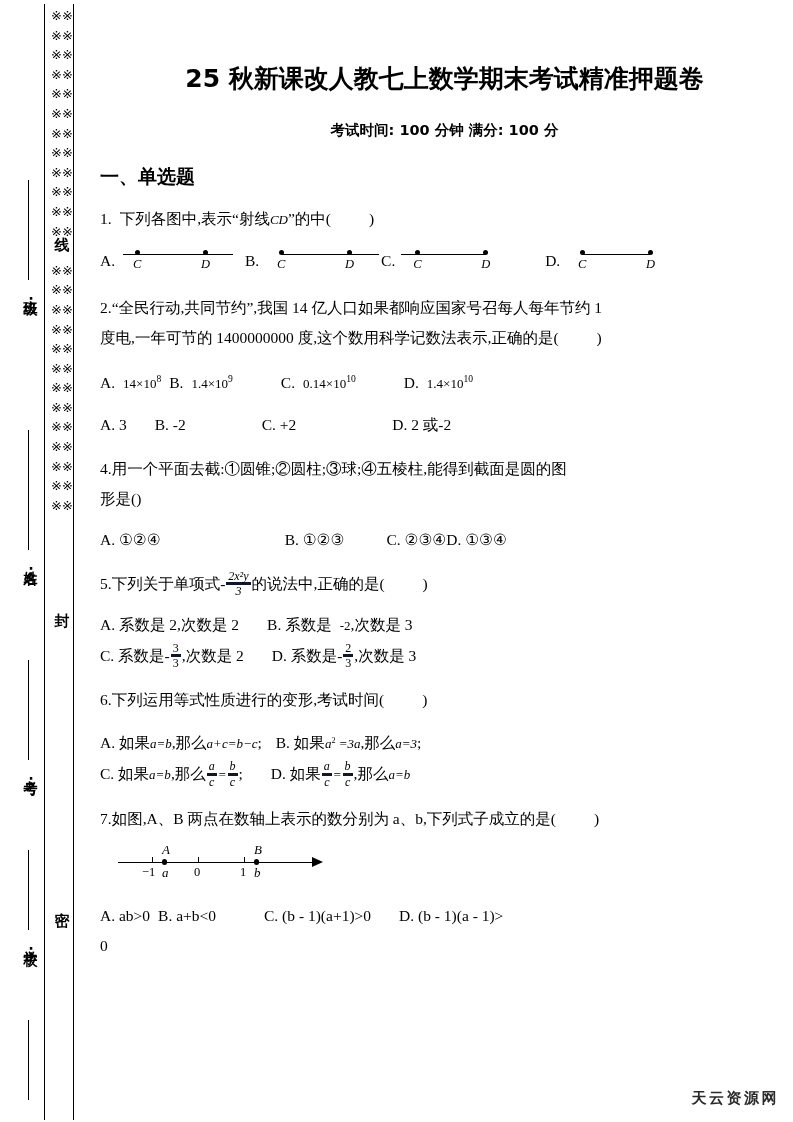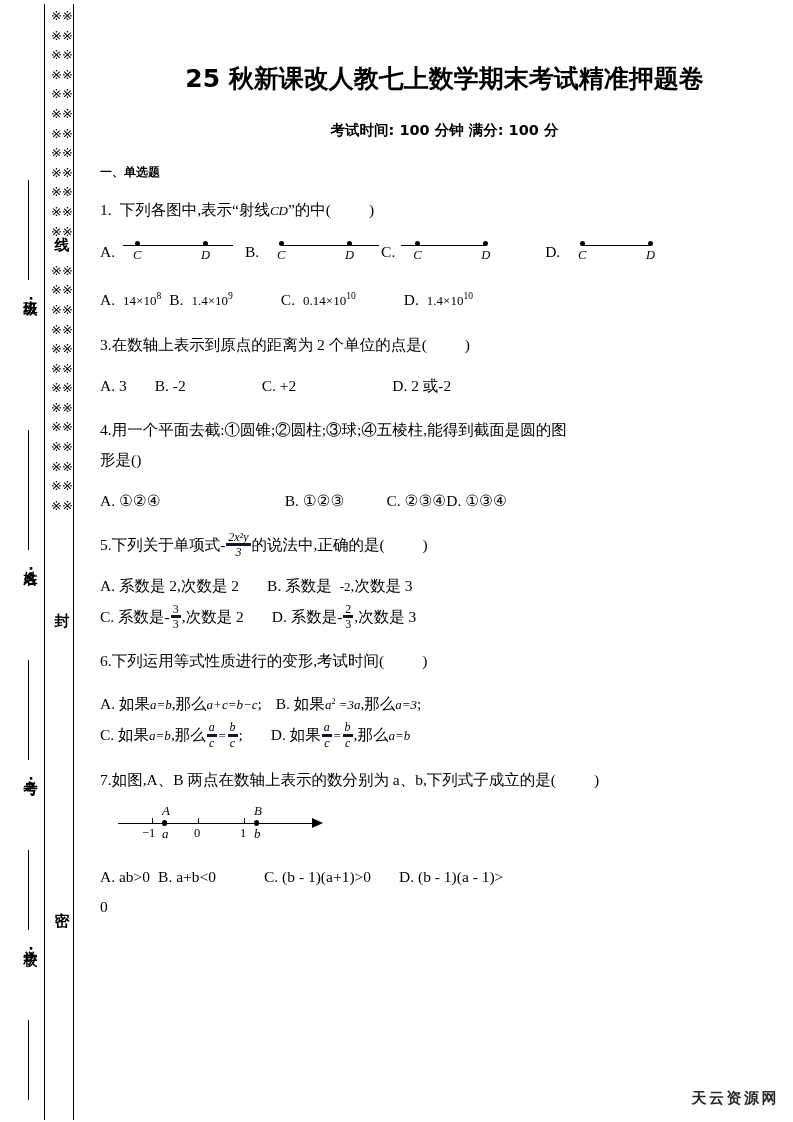--- a/index.html
+++ b/index.html
@@ -124,21 +124,21 @@
     font-family: "DejaVu Sans", sans-serif;
     font-weight: bold;
     font-size: 14.5px;
     color: #000;
   }
 
   #section-heading {
     margin: 24px 0 0 4px;
     font-family: "DejaVu Sans", sans-serif;
     font-weight: bold;
-    font-size: 12px;
+    font-size: 19px;
   }
 
   .q {
     margin: 14px 0 0 4px;
     font-size: 15.5px;
     line-height: 30px;
   }
   .opts {
     margin: 11px 0 0 4px;
     font-size: 15.5px;
@@ -352,29 +352,30 @@
     </span><span class="sp-md"></span><span>D.</span>
     <span class="figwrap fig-d">
       <span class="bar"></span>
       <span class="dot dot-c"></span>
       <span class="dot dot-d"></span>
       <span class="lbl lbl-c">C</span>
       <span class="lbl lbl-d">D</span>
     </span>
   </div>
 
+  <div class="q">
+    <div><span>2.</span><span>“全民行动,共同节约”,我国 14 亿人口如果都响应国家号召每人每年节约 1</span></div>
+    <div><span>度电,一年可节的 1400000000 度,这个数用科学记数法表示,正确的是(</span><span class="blank"></span><span>)</span></div>
+  </div>
   <div class="opts">
     <span class="opt-row">
       <span><span>A.</span><span class="sp-xs"></span><span class="math math-up">14×10</span><sup>8</sup></span><span class="sp-xs"></span><span><span>B.</span><span class="sp-xs"></span><span class="math math-up">1.4×10</span><sup>9</sup></span><span class="sp-lg"></span><span><span>C.</span><span class="sp-xs"></span><span class="math math-up">0.14×10</span><sup>10</sup></span><span class="sp-lg"></span><span><span>D.</span><span class="sp-xs"></span><span class="math math-up">1.4×10</span><sup>10</sup></span>
     </span>
   </div>
 
-  <div class="q">
-    <span>3.</span><span>在数轴上表示到原点的距离为 2 个单位的点是(</span><span class="blank"></span><span>)</span>
-  </div>
   <div class="opts">
     <span class="opt-row">
       <span>A. 3</span><span class="sp-md"></span><span>B. -2</span><span class="sp-lg"></span><span class="sp-md"></span><span>C. +2</span><span class="sp-lg"></span><span class="sp-lg"></span><span>D. 2 或-2</span>
     </span>
   </div>
 
   <div class="q">
     <div><span>4.</span><span>用一个平面去截:①圆锥;②圆柱;③球;④五棱柱,能得到截面是圆的图</span></div>
     <div><span>形是()</span></div>
   </div>

